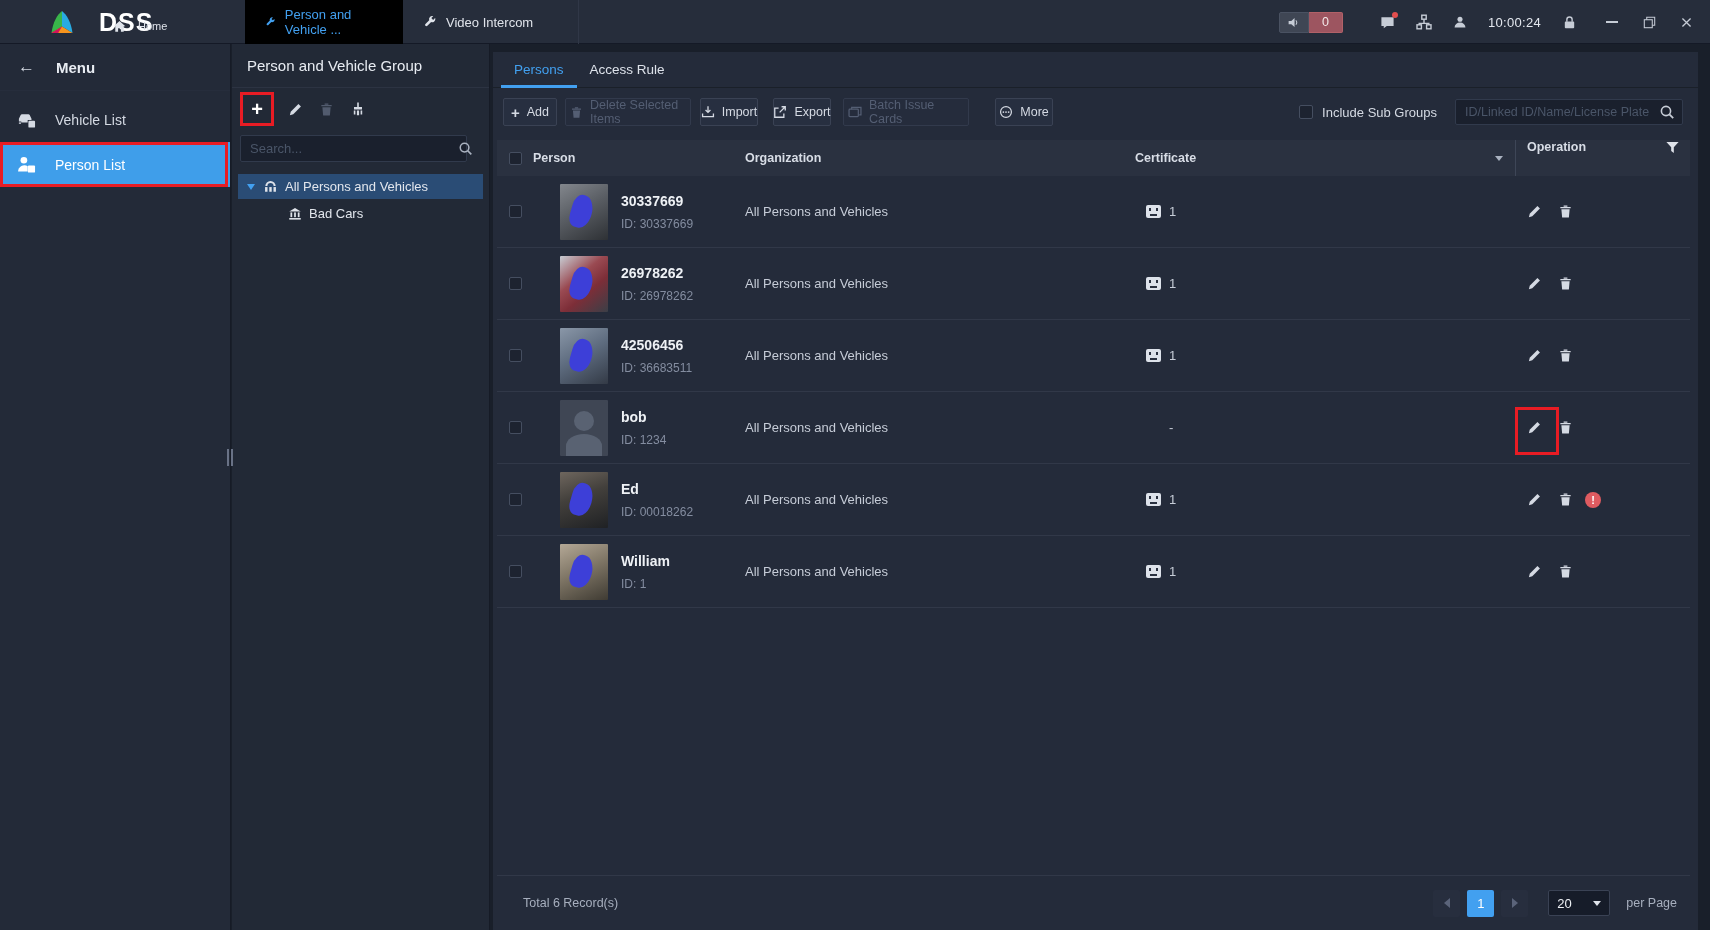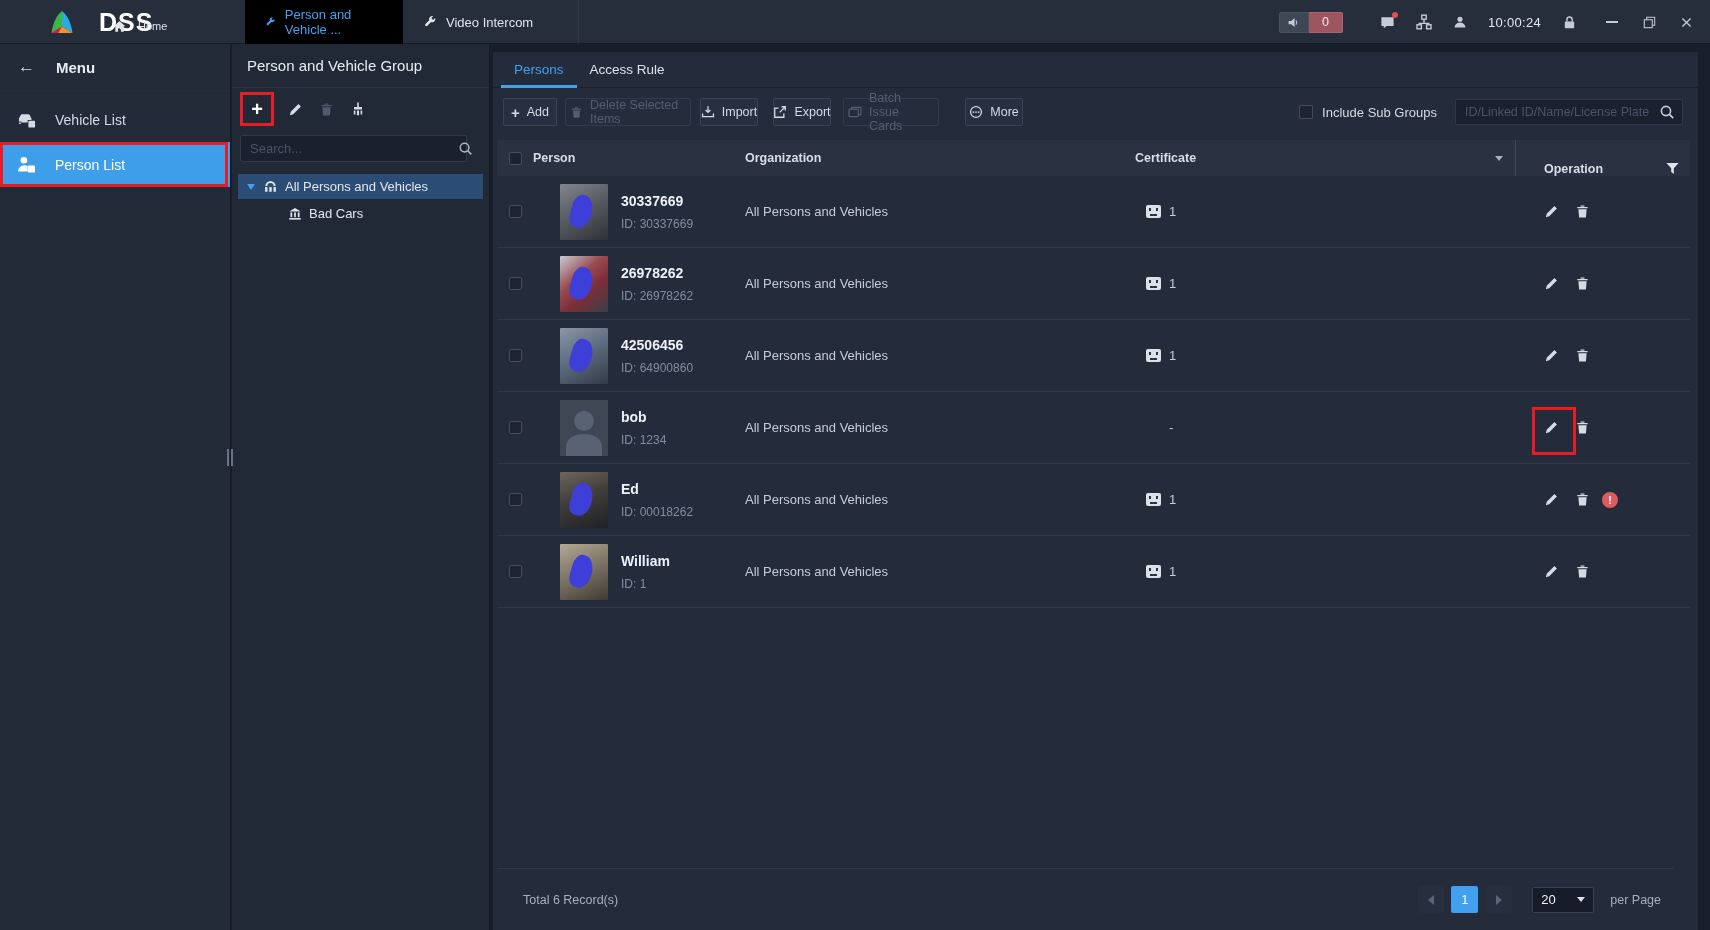--- a/index.html
+++ b/index.html
@@ -72,37 +72,37 @@
 .tab.active::after{content:"";position:absolute;left:0;right:0;bottom:-1px;height:3px;background:var(--accent)}
 .tools{position:absolute;left:10px;top:46px;height:28px;display:flex;align-items:center}
 .btn{height:28px;background:var(--btn);border:1px solid var(--btn-b);border-radius:2px;display:flex;align-items:center;justify-content:center;gap:7px;font-size:12.5px;color:#d5dae3;cursor:pointer;padding:0 4px}
 .btn .bic{display:flex;color:#d5dae3}
 .btn.disabled{color:var(--dis);cursor:default;border-color:#323a4c;background:#252c3c}
 .btn.disabled .bic{color:var(--dis)}
 .b-add{width:54px;margin-right:8px}
 .b-del{width:126px;margin-right:9px}
 .b-imp{width:58px;margin-right:15px}
 .b-exp{width:58px;margin-right:12px}
-.b-bat{width:96px;margin-right:26px}
+.b-bat{width:126px;margin-right:26px}
 .b-more{width:58px}
 .tools-r{position:absolute;right:15px;top:46px;height:28px;display:flex;align-items:center;gap:9px}
 .cb{width:13px;height:13px;background:#1d2330;border:1px solid #454e60;border-radius:2px;flex:none;cursor:pointer}
 .tools-r .cb{width:14px;height:14px}
 .isg{font-size:13px;color:#d5dae3;margin-right:9px}
 .t-search{position:relative}
 .t-search input{width:228px;height:26px;background:var(--input-bg);border:1px solid var(--input-b);border-radius:2px;color:var(--txt);font-size:12.5px;padding:0 30px 0 9px;outline:none;font-family:inherit}
 .t-search input::placeholder{color:var(--ph)}
 .t-search .mag{position:absolute;right:8px;top:5px;color:#c6ccd6}
 
 .thead{position:absolute;left:4px;right:8px;top:88px;height:36px;background:var(--bg-head);display:flex;align-items:center;font-size:12.5px;font-weight:bold;color:#d8dde6}
 .c-check{width:36px;display:flex;justify-content:center;flex:none}
 .c-person{width:212px;flex:none;display:flex;align-items:center}
 .c-org{width:390px;flex:none}
 .c-cert{width:380px;flex:none;display:flex;align-items:center}
-.c-op{width:174px;flex:none;display:flex;align-items:flex-end;padding-left:28px}
+.c-op{width:174px;flex:none;display:flex;align-items:flex-start;padding-left:11px}
 .thead .c-op{border-left:1px solid #3e4657;align-self:stretch}
 .thead .caret-d{margin-left:auto;margin-right:12px}
 .caret-d{width:0;height:0;border-left:4.5px solid transparent;border-right:4.5px solid transparent;border-top:5.5px solid #aab2c0;cursor:pointer}
 .funnel{margin-left:auto;margin-right:9px;color:#dfe3ea;cursor:pointer}
 .tbody{position:absolute;left:4px;right:8px;top:124px;bottom:55px}
 .tr{height:72px;display:flex;align-items:center;border-bottom:1px solid var(--line)}
 .avatar{width:48px;height:56px;margin-left:27px;border-radius:1px;position:relative;overflow:hidden;flex:none}
 .avatar:not(.placeholder)::after{content:"";position:absolute;left:11px;top:11px;width:21px;height:33px;background:#3d3fd8;border-radius:45% 60% 55% 40%;transform:rotate(16deg)}
 .photo-1{background:linear-gradient(150deg,#83878d 0%,#5a5e64 45%,#2e3135 100%)}
 .photo-2{background:linear-gradient(140deg,#c8cdd4 0%,#9a4a52 38%,#7d2e38 62%,#3a3f47 100%)}
@@ -122,21 +122,21 @@
 .cert-ic.hide{visibility:hidden}
 .cert-n{font-size:13px;color:#c6ccd7;margin-left:8px}
 .op-ic{position:relative;width:16px;height:16px;color:#d5dae3;cursor:pointer;display:flex;align-items:center;justify-content:center}
 .op-ic.edit{margin-left:0}
 .op-ic.del{margin-left:15px}
 .op-ic.warn{margin-left:12px;visibility:hidden}
 .op-ic.warn.show{visibility:visible}
 .op-ic.annot::before{content:"";position:absolute;left:-11px;top:-13px;width:38px;height:42px;border:3px solid var(--red);pointer-events:none}
 .warnc{width:16px;height:16px;border-radius:50%;background:var(--warn);color:#fff;font-size:11px;font-weight:bold;display:flex;align-items:center;justify-content:center}
 
-.tfoot{position:absolute;left:4px;right:24px;bottom:0;height:62px;border-top:1px solid var(--line);display:flex;align-items:center}
+.tfoot{position:absolute;left:4px;right:8px;bottom:0;height:55px;border-top:1px solid var(--line);display:flex;align-items:center}
 .total{font-size:12.5px;color:var(--dim2);margin-left:26px}
 .pager{margin-left:auto;display:flex;align-items:center;gap:7px;margin-right:5px}
 .pg-btn{width:27px;height:27px;background:#272e3e;border-radius:2px;display:flex;align-items:center;justify-content:center;cursor:pointer}
 .pg-btn.cur{background:var(--accent);color:#fff;font-size:13px}
 .tri-l{width:0;height:0;border-top:5px solid transparent;border-bottom:5px solid transparent;border-right:6px solid #5b647a}
 .tri-r{width:0;height:0;border-top:5px solid transparent;border-bottom:5px solid transparent;border-left:6px solid #5b647a}
 .psel{width:62px;height:26px;margin-left:13px;background:#161c29;border:1px solid var(--btn-b);border-radius:2px;display:flex;align-items:center;padding:0 8px;font-size:13px;color:#eef1f5;cursor:pointer}
 .psel .caret-d{margin-left:auto;border-top-color:#dfe3ea}
 .perpage{font-size:12.5px;color:var(--dim2);margin-left:9px;margin-right:8px}
 </style>
@@ -562,21 +562,21 @@
     </div>
 
     <div class="tr">
       <div class="td c-check">
             <span class="cb"></span>
           </div>
       <div class="td c-person">
             <span class="avatar photo-3"></span>
         <span class="pinfo">
               <span class="pname">42506456</span>
-              <span class="pid">ID: 64900860</span>
+              <span class="pid">ID: 36683511</span>
             </span>
           </div>
       <div class="td c-org">All Persons and Vehicles</div>
       <div class="td c-cert">
             <span class="cert-ic"></span>
             <span class="cert-n">1</span>
           </div>
       <div class="td c-op">
         <span class="op-ic edit">
               <svg class="ic" width="15" height="15">

